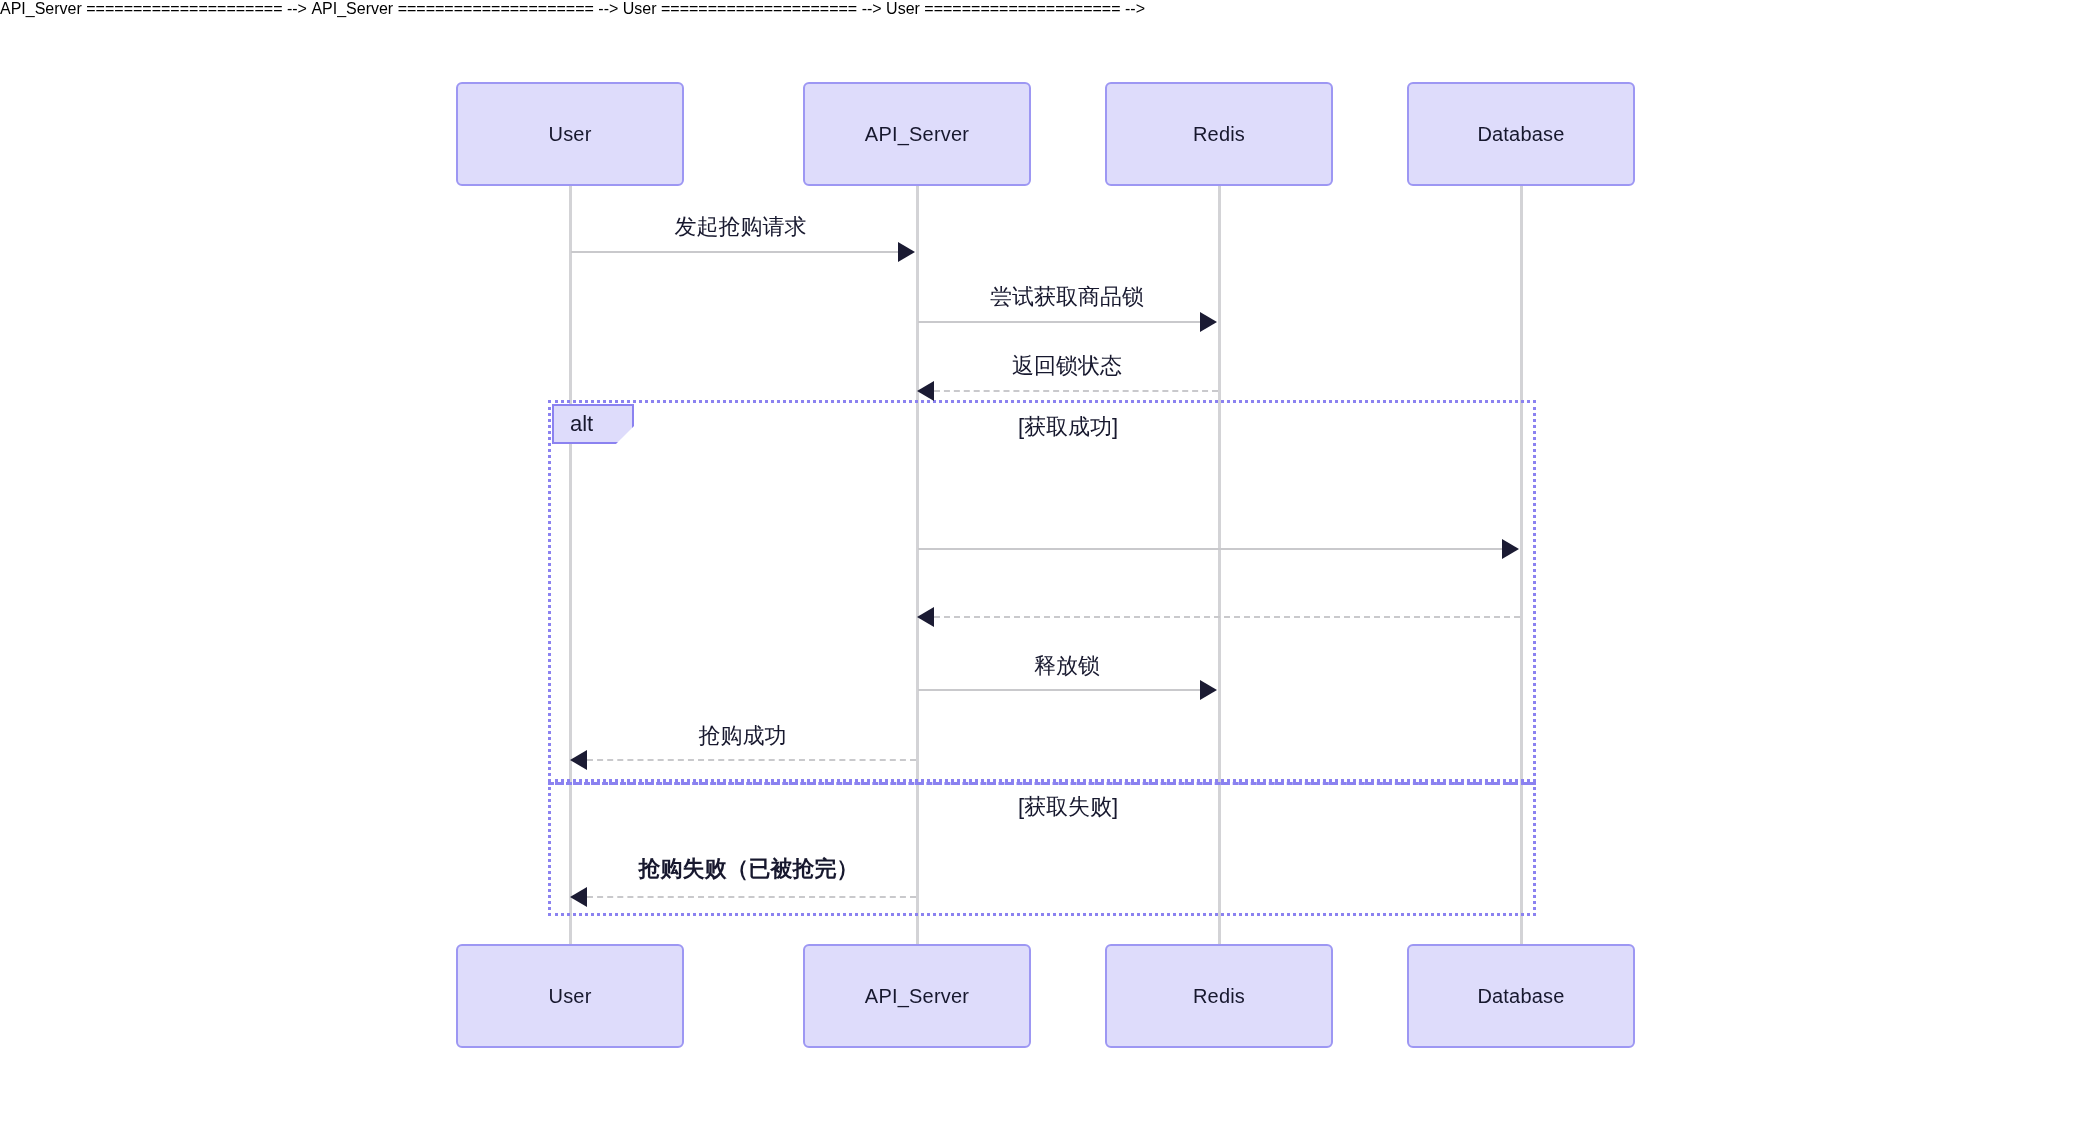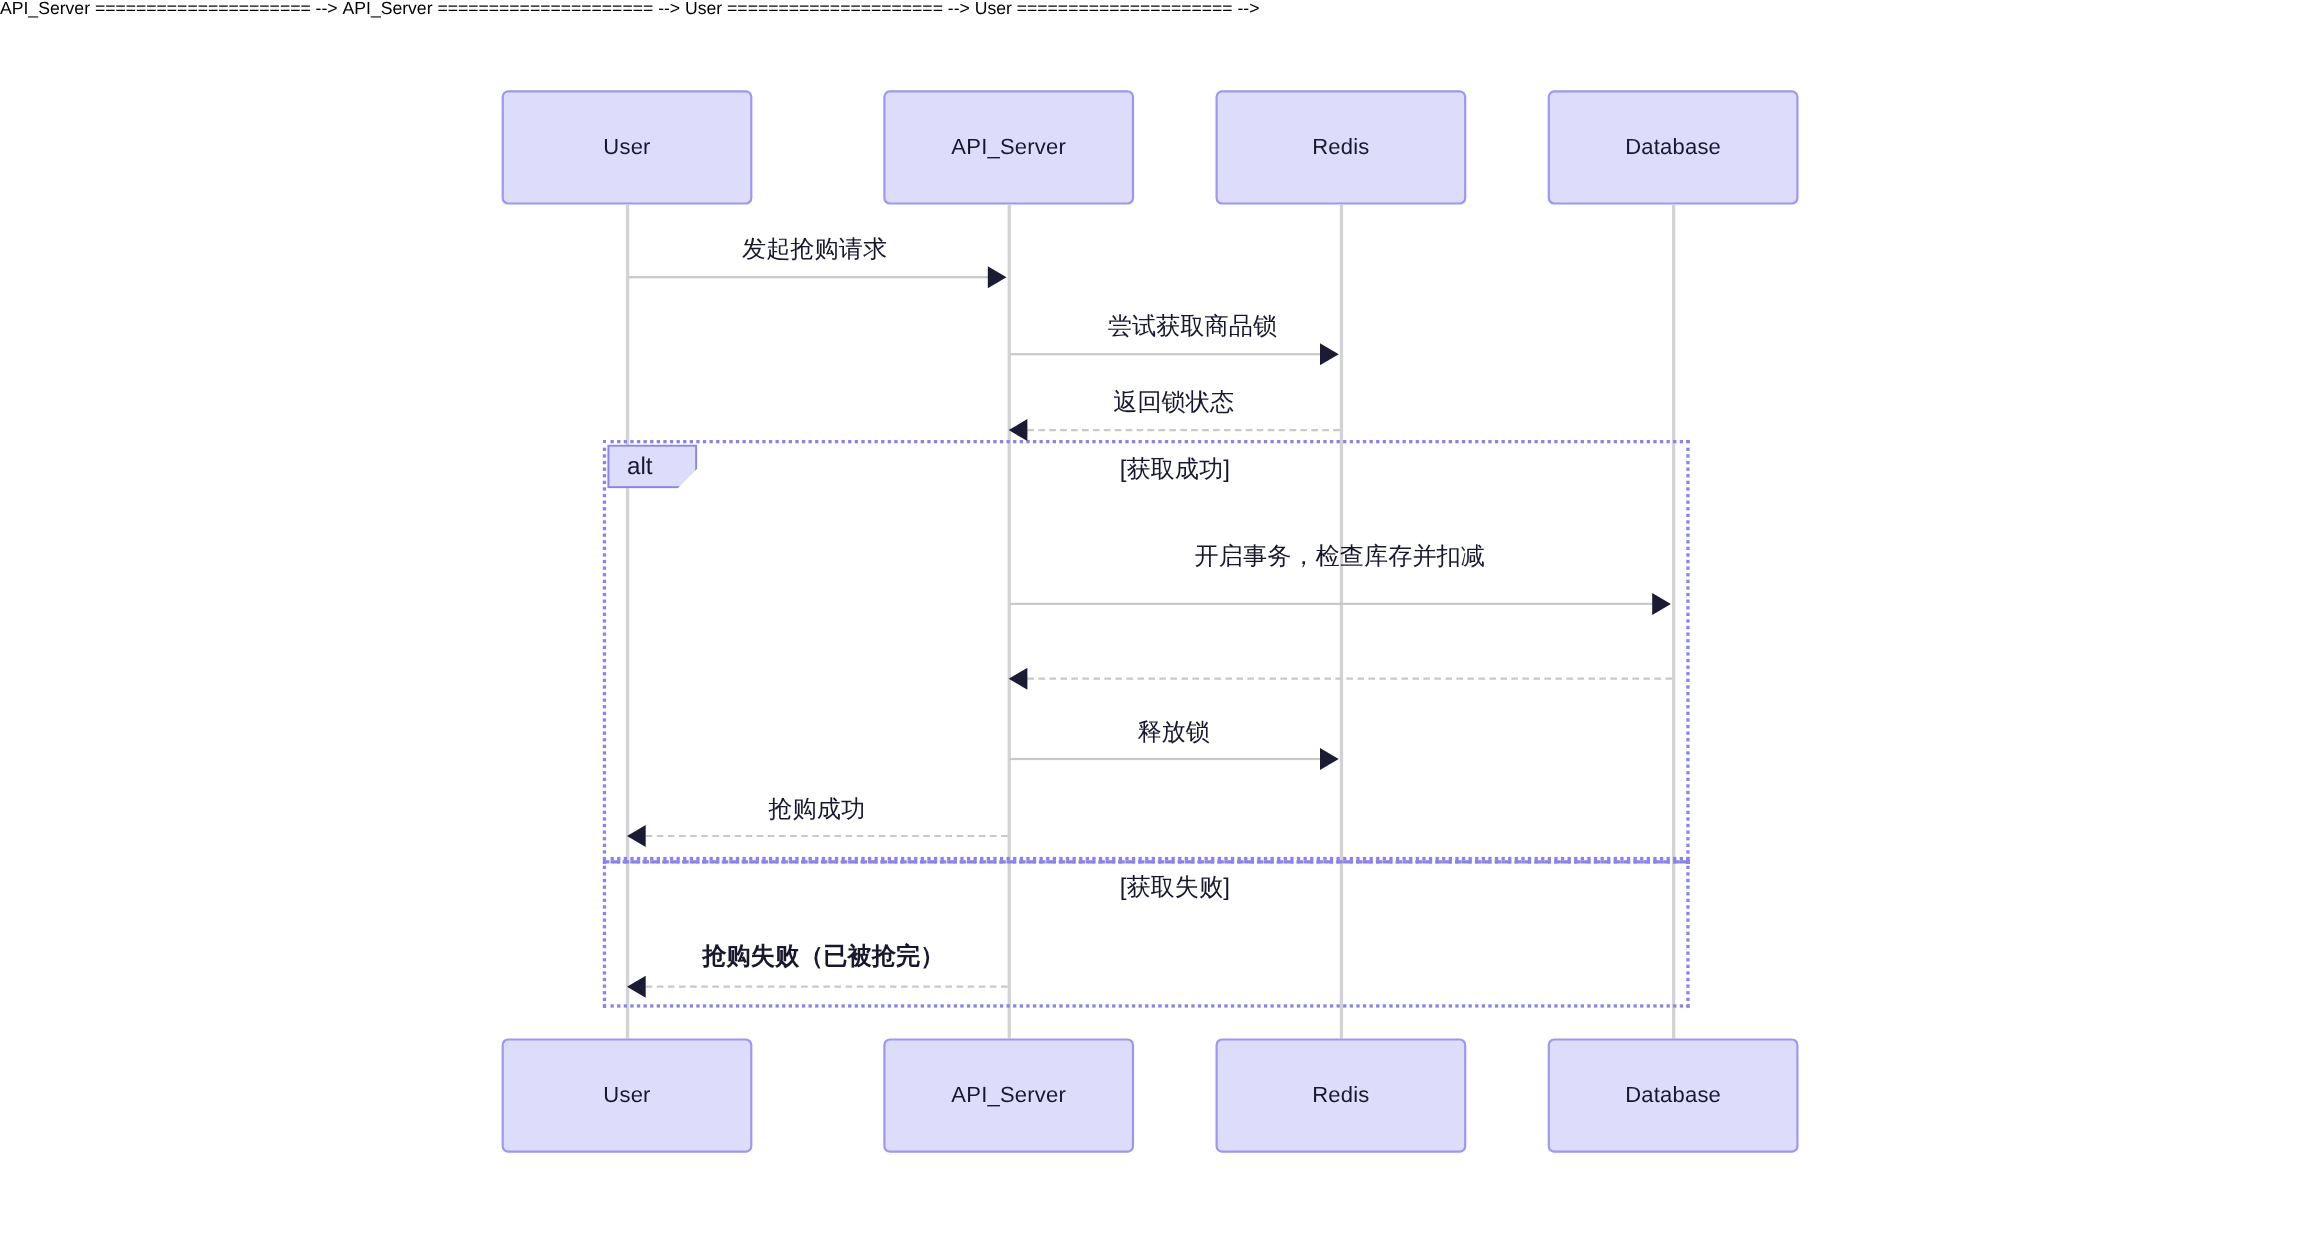--- a/index.html
+++ b/index.html
@@ -143,37 +143,34 @@
   </div>
 
   
   <div class="msg-label" style="left:569px; top:216px; width:343px;">
     <span>发起抢购请求</span>
   </div>
   <div class="msg-line" style="left:571px; top:251px; width:328px;"></div>
   <div class="arrow-head right" style="left:898px; top:242px;"></div>
 
   
-  <div class="msg-label" style="left:916px; top:286px; width:302px;margin-left:17px;">
+  <div class="msg-label" style="left:916px; top:286px; width:302px;">
     <span>尝试获取商品锁</span>
   </div>
   <div class="msg-line" style="left:918px; top:321px; width:283px;"></div>
   <div class="arrow-head right" style="left:1200px; top:312px;"></div>
 
    API_Server ===================== --&gt;
   <div class="msg-label" style="left:916px; top:355px; width:302px;">
     <span>返回锁状态</span>
   </div>
   <div class="msg-line dashed" style="left:934px; top:390px; width:284px;"></div>
   <div class="arrow-head left" style="left:917px; top:381px;"></div>
 
   
-  <div class="msg-label" style="left:916px; top:495px; width:604px;">
-    <span>开启事务，检查库存并扣减</span>
-  </div>
   <div class="msg-line" style="left:918px; top:548px; width:585px;"></div>
   <div class="arrow-head right" style="left:1502px; top:539px;"></div>
 
    API_Server ===================== --&gt;
   <div class="msg-line dashed" style="left:934px; top:616px; width:586px;"></div>
   <div class="arrow-head left" style="left:917px; top:607px;"></div>
 
   
   <div class="msg-label" style="left:916px; top:655px; width:302px;">
     <span>释放锁</span>

